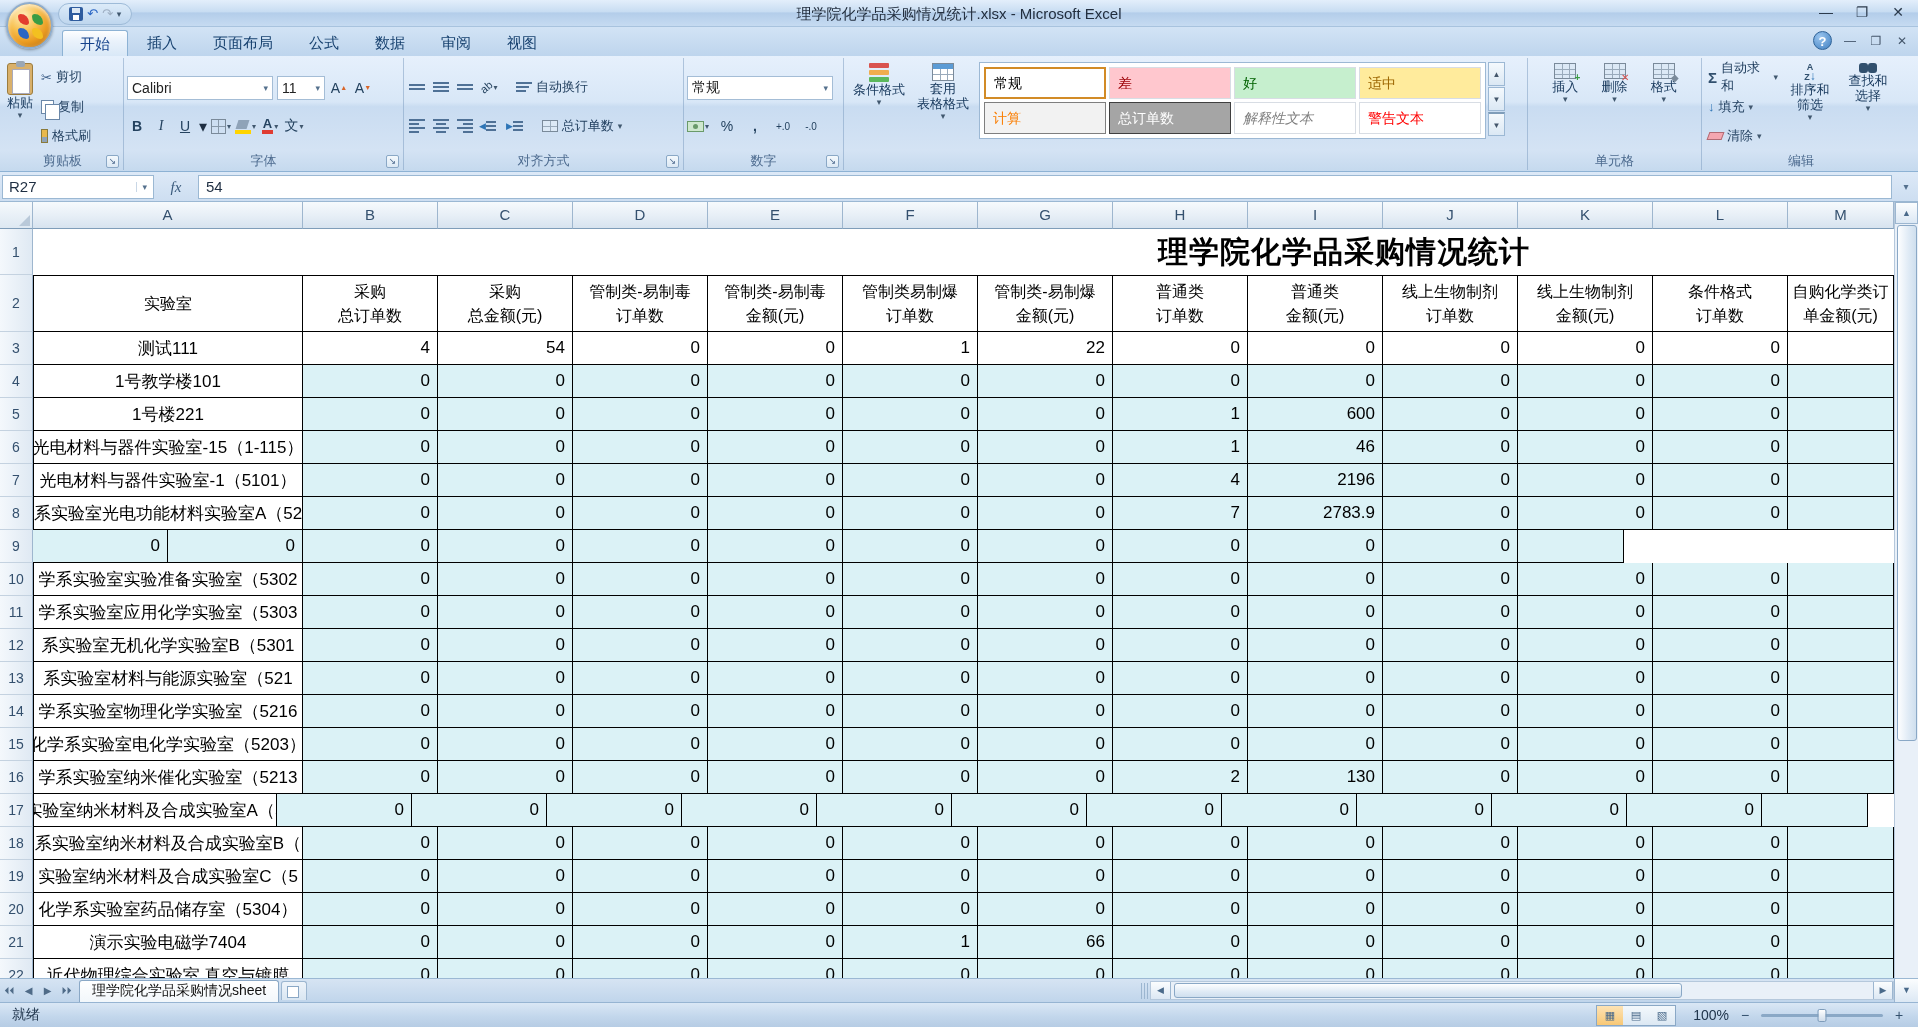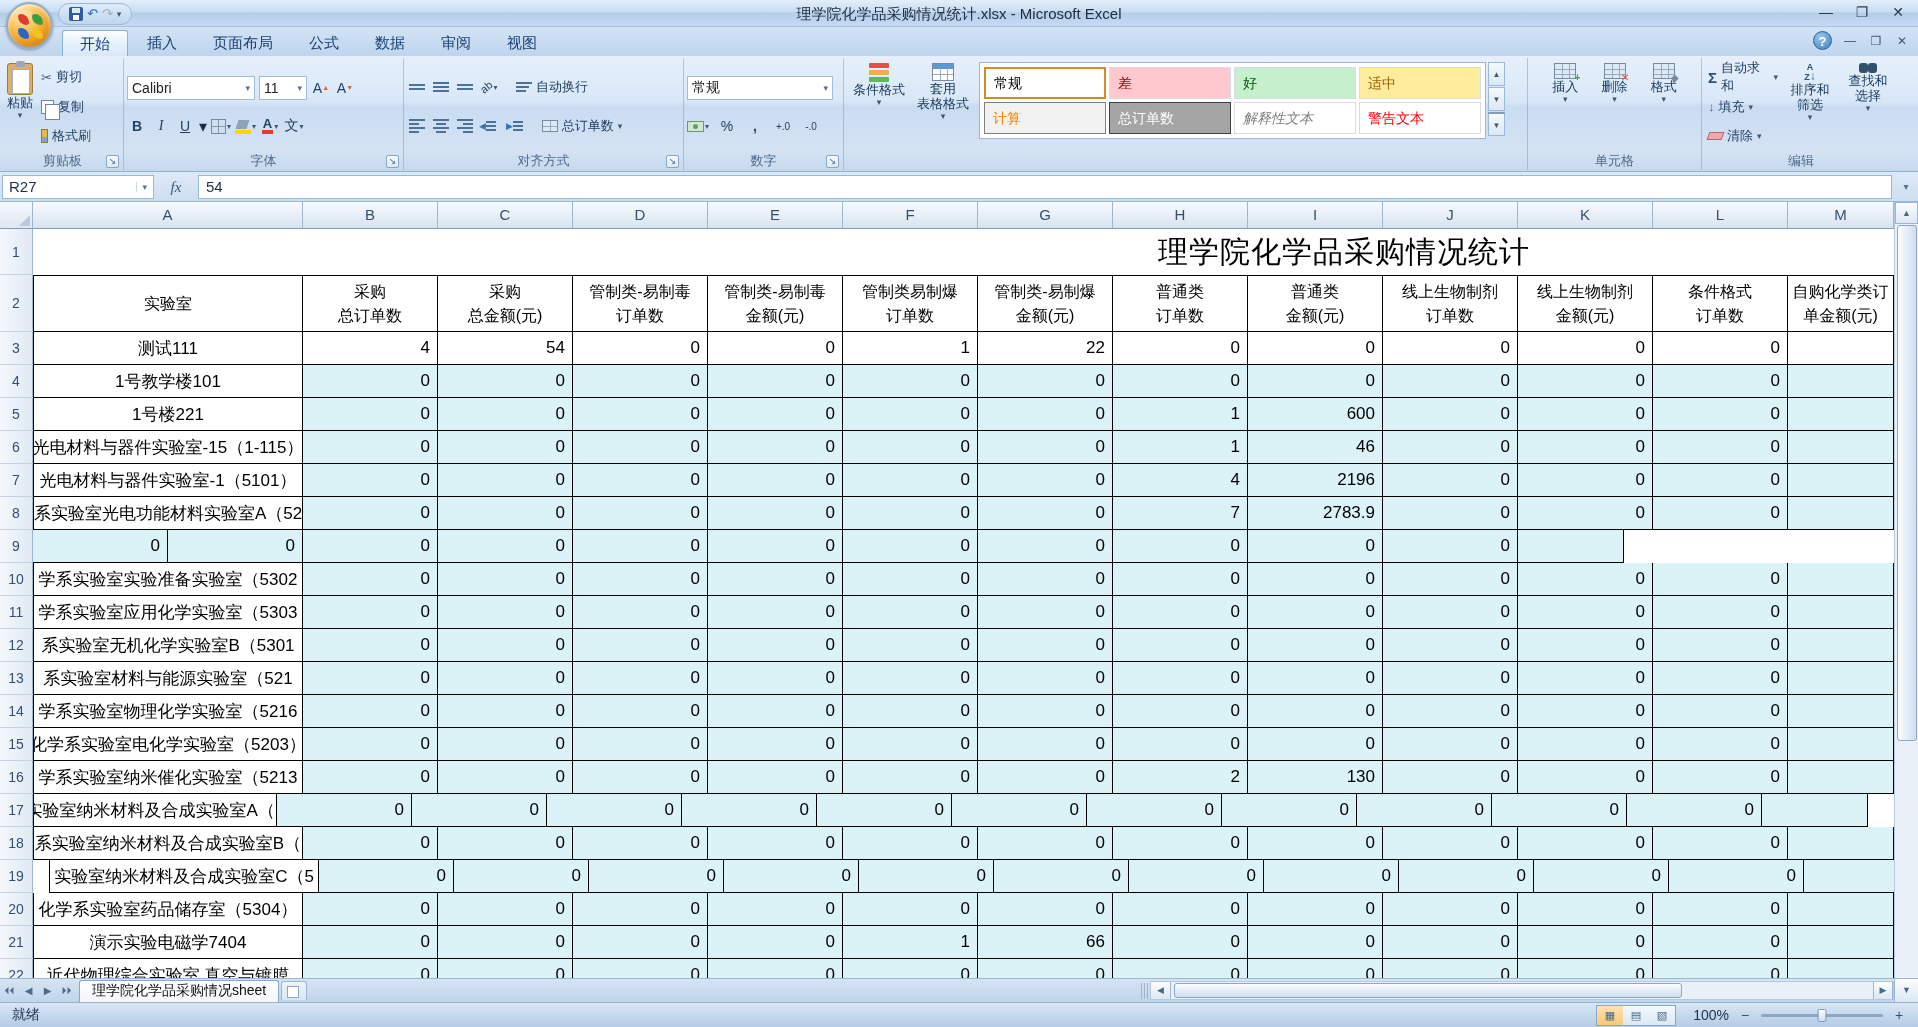--- a/index.html
+++ b/index.html
@@ -145,21 +145,21 @@
  border-bottom:11px solid #b9c9d9}
 .col-h{height:27px;border-right:1px solid #9eb6ce;border-bottom:1px solid #7f9db9;text-align:center;
  line-height:26px;font-size:15px;color:#34506e;background:linear-gradient(#f6fafd,#e6eef6 55%,#d7e3ef)}
 .rows{position:relative;height:749px;overflow:hidden;background:#fff}
 .row{display:flex;height:33px}
 .row.r1{height:46px}
 .row.r2{height:57px}
 .gut{width:33px;flex-shrink:0;display:flex;align-items:center;justify-content:center;font-size:14px;color:#34506e;
  border-right:1px solid #9eb6ce;border-bottom:1px solid #c4d2e0;background:linear-gradient(90deg,#f4f8fc,#dfe9f3)}
 .titlecell{width:1861px;position:relative;background:#fff}
-.sheet-title{position:absolute;left:1311px;top:50%;transform:translate(-50%,-50%);font-size:30px;font-weight:normal;
+.sheet-title{position:absolute;left:1311px;top:50%;transform:translate(-50%,-50%);font-size:30px;font-weight:bold;
  color:#000;white-space:nowrap;letter-spacing:1px}
 .cell{flex-shrink:0;border-right:1px solid #000;border-bottom:1px solid #000;font-size:17px;color:#000;
  overflow:hidden;white-space:nowrap}
 .cell.first{border-left:1px solid #000}
 .cell.hdr{display:flex;flex-direction:column;align-items:center;justify-content:center;font-size:16px;
  line-height:1.45;border-top:1px solid #000;text-align:center}
 .cell.label{display:flex;align-items:center;justify-content:center;background:#fff}
 .cell.num{display:flex;align-items:center;justify-content:flex-end;padding-right:7px;background:#fff}
 .cell.tint{background:#dbf2f6}
 
@@ -271,21 +271,21 @@
               <span>格式刷</span>
             </div>
         </div>
       </div>
       <div class="grp-footer"><span>剪贴板</span><span class="launcher">↘</span></div>
     </div>
 
     <div class="group" style="width:280px">
       <div class="grp-content col">
         <div class="hrow">
-          <div class="combo" style="width:128px">
+          <div class="combo" style="width:146px">
               <span>Calibri</span>
               <span class="dd">▾</span>
             </div>
           <div class="combo" style="width:48px">
               <span>11</span>
               <span class="dd">▾</span>
             </div>
           <div class="tool">A<span class="mini-arrow">▲</span></div>
           <div class="tool">A<span class="mini-arrow">▼</span></div>
         </div>
@@ -863,21 +863,21 @@
           <div class="cell num tint" style="width: 135px;">0</div>
           <div class="cell num tint" style="width: 135px;">0</div>
           <div class="cell num tint" style="width: 135px;">0</div>
           <div class="cell num tint" style="width: 135px;">0</div>
           <div class="cell num tint" style="width: 135px;">0</div>
           <div class="cell num tint" style="width: 135px;">0</div>
           <div class="cell num tint" style="width: 106px;"></div>
         </div>
         <div class="row">
           <div class="gut">19</div>
-          <div class="cell label first" style="width: 270px; margin-left: 16px;">实验室纳米材料及合成实验室C（5</div>
+          <div class="cell label first" style="width: 270px;">实验室纳米材料及合成实验室C（5</div>
           <div class="cell num tint" style="width: 135px;">0</div>
           <div class="cell num tint" style="width: 135px;">0</div>
           <div class="cell num tint" style="width: 135px;">0</div>
           <div class="cell num tint" style="width: 135px;">0</div>
           <div class="cell num tint" style="width: 135px;">0</div>
           <div class="cell num tint" style="width: 135px;">0</div>
           <div class="cell num tint" style="width: 135px;">0</div>
           <div class="cell num tint" style="width: 135px;">0</div>
           <div class="cell num tint" style="width: 135px;">0</div>
           <div class="cell num tint" style="width: 135px;">0</div>

